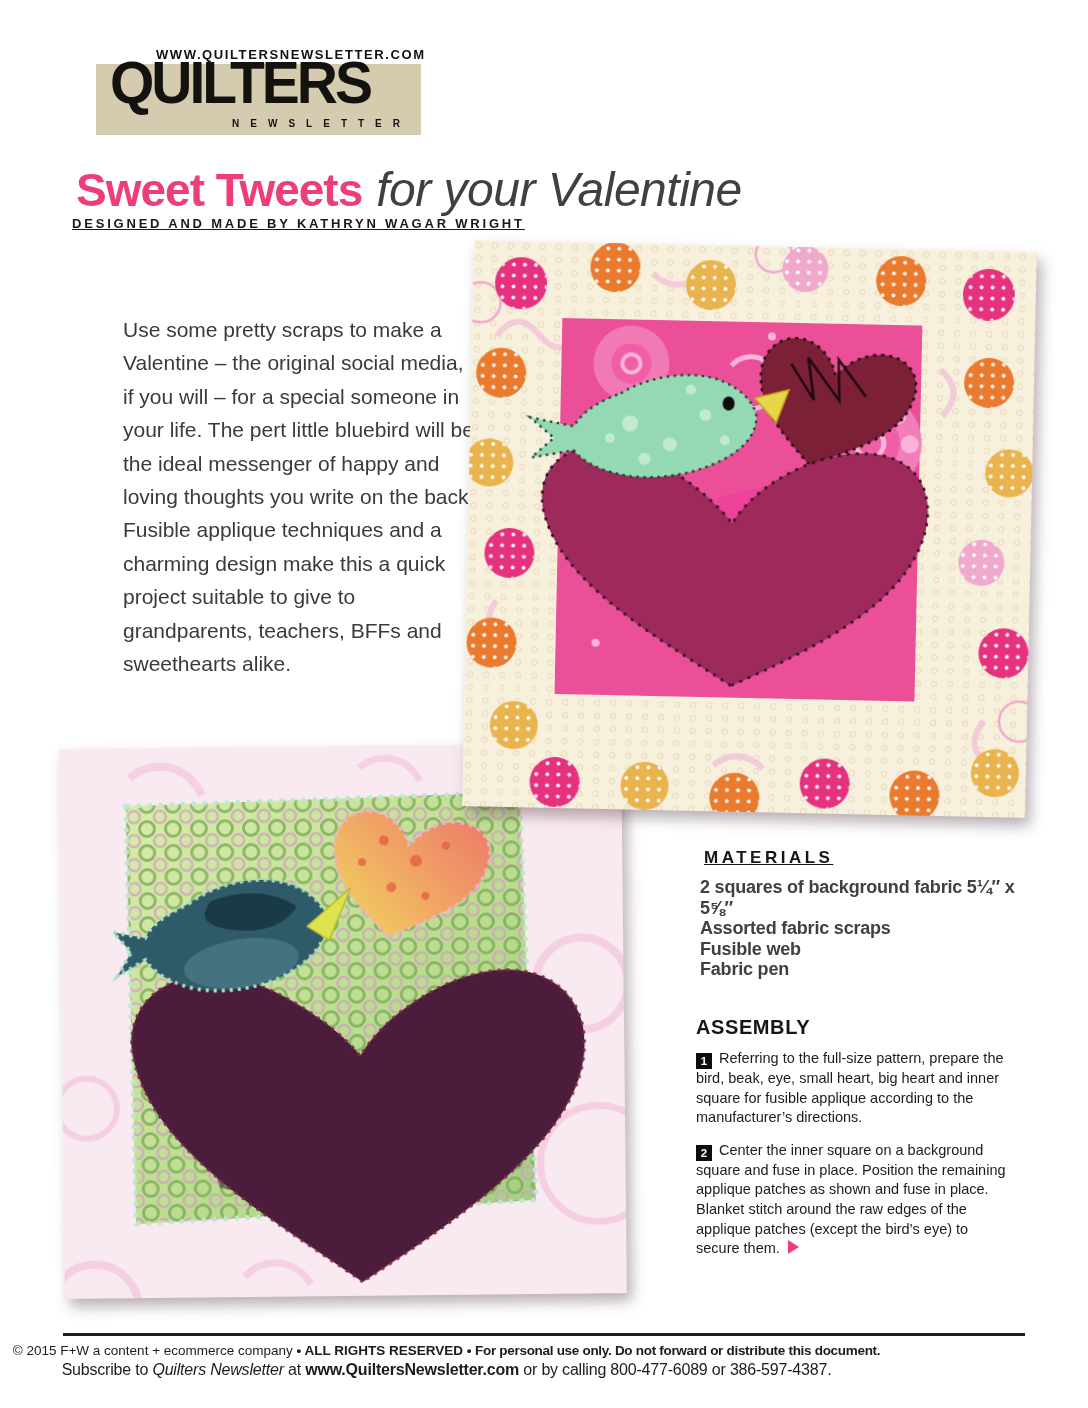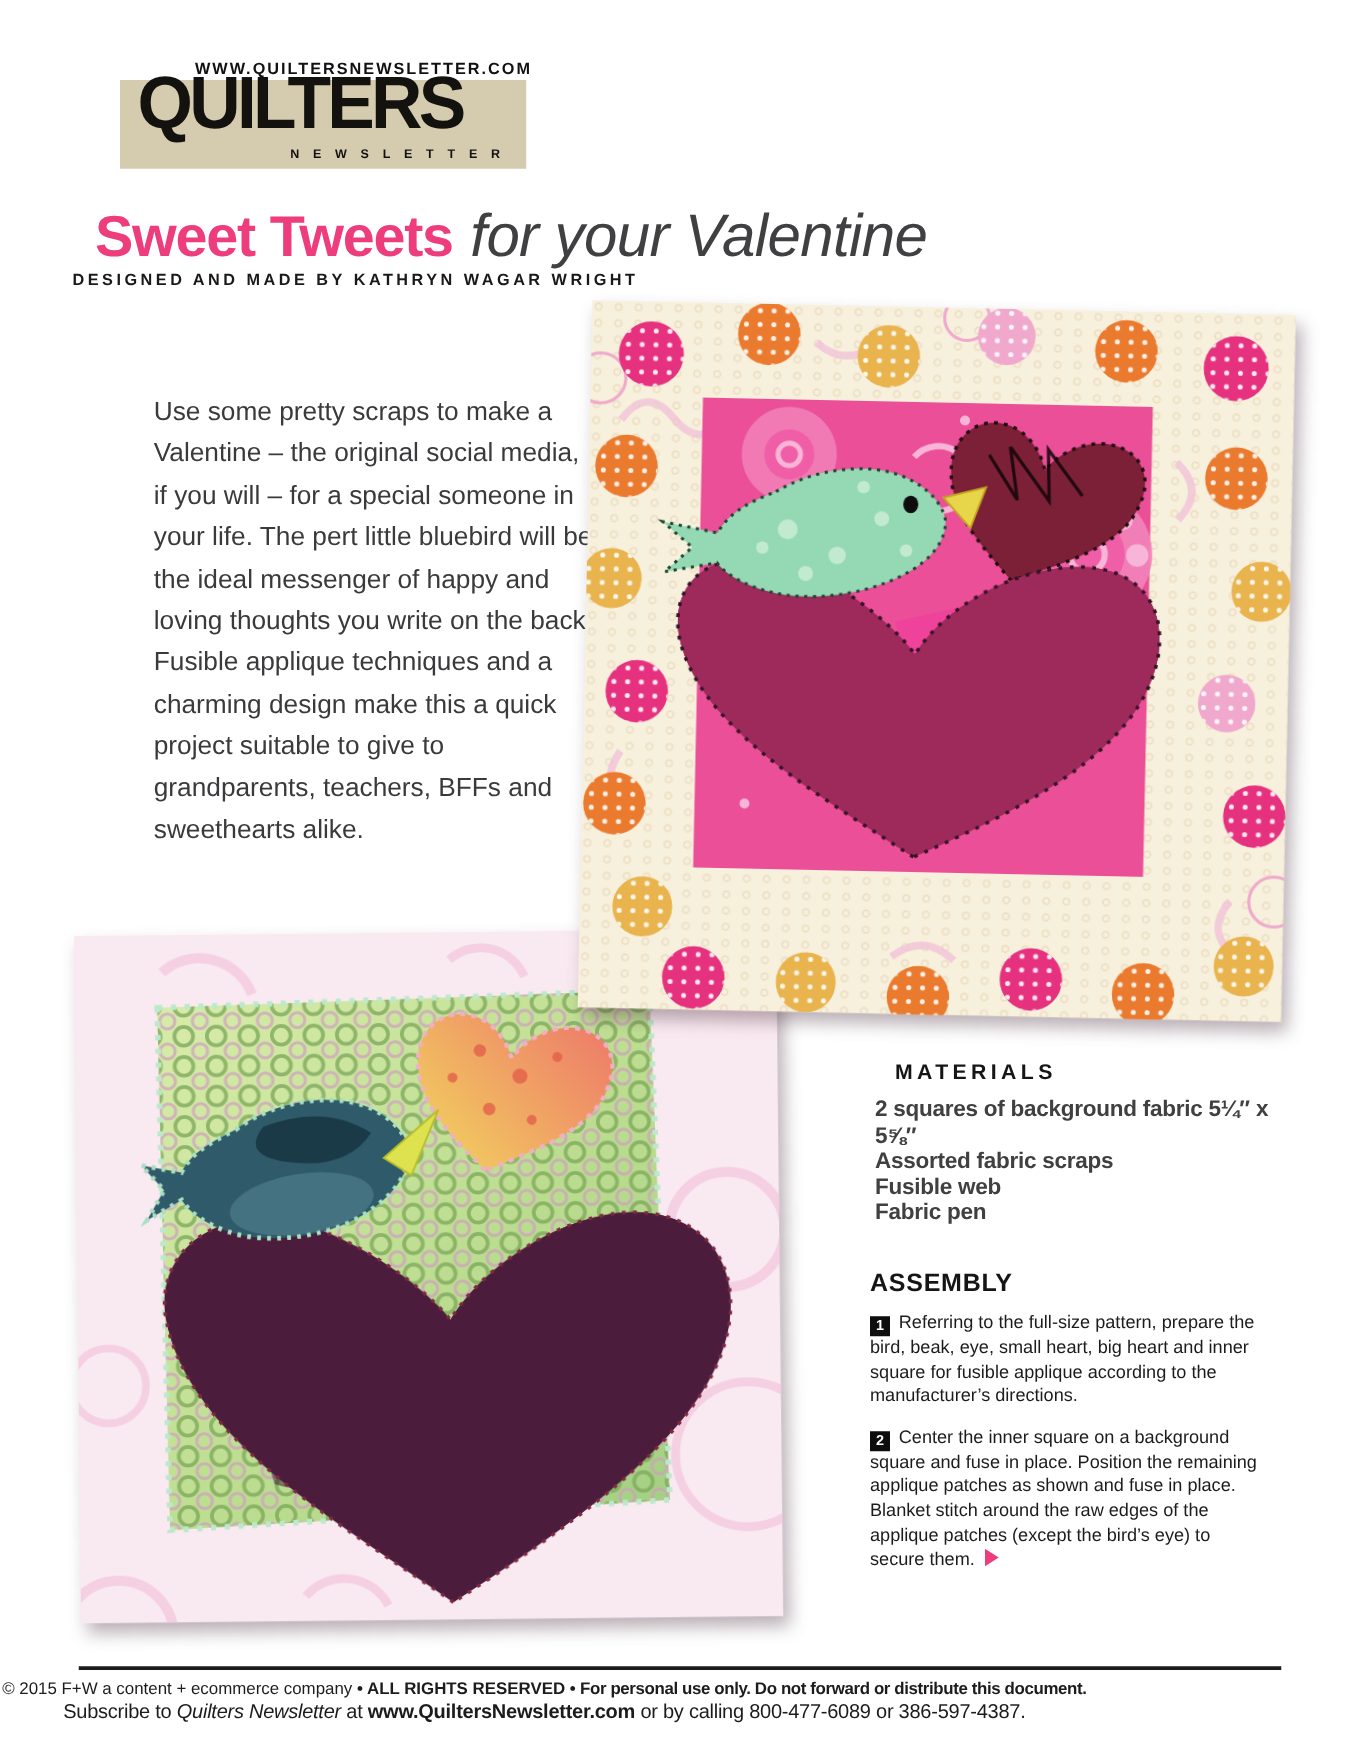--- a/index.html
+++ b/index.html
@@ -33,37 +33,37 @@
     font-size:10px;font-weight:700;letter-spacing:11px;color:#14120f;white-space:nowrap;
   }
   
   .title{
     position:absolute;left:64px;top:150px;margin:12px;
     display:flex;align-items:baseline;gap:14px;white-space:nowrap;
   }
   .title .main{font-size:46px;font-weight:700;color:var(--accent-pink);letter-spacing:-1px;}
   .title .rest{font-size:48px;font-weight:400;font-style:italic;color:#403f41;letter-spacing:-0.5px;}
   .byline{
-    position:absolute;left:58px;top:216px;
-    font-size:13px;font-weight:700;letter-spacing:2.8px;color:#1b1918;
+    position:absolute;left:72px;top:216px;
+    font-size:13px;font-weight:700;letter-spacing:2.8px;color:#1b1918;text-decoration:underline;
   }
   
   .intro{
     position:absolute;left:123px;top:292px;width:352px;
     font-size:21px;line-height:33.4px;color:#3a3a3c;
   }
   
   .quilt{position:absolute;filter:drop-shadow(5px 8px 7px rgba(70,45,60,0.38));}
   .quilt svg{display:block;}
   #quilt-top{left:468px;top:246px;width:563px;height:566px;transform:rotate(1.2deg);z-index:2;}
   #quilt-bottom{left:62px;top:746px;width:562px;height:550px;transform:rotate(-0.6deg);z-index:1;}
   
   .materials{position:absolute;left:700px;top:848px;width:340px;}
   .materials h2{
-    margin:0 0 9px 16px;font-size:17px;font-weight:700;letter-spacing:3.5px;color:#161414;
+    margin:0 0 9px 4px;font-size:17px;font-weight:700;letter-spacing:3.5px;color:#161414;text-decoration:underline;
   }
   .materials ul{list-style:none;margin:0;padding:0;}
   .materials li{
     font-size:18px;font-weight:700;line-height:20.5px;color:#404040;letter-spacing:-0.2px;
   }
   
   .assembly{position:absolute;left:696px;top:1016px;width:312px;}
   .assembly h2{margin:0 0 10px 0;font-size:20px;font-weight:700;letter-spacing:0.6px;color:#161414;}
   .step{margin:0 0 13px 0;font-size:14.5px;line-height:19.6px;color:#1d1b1c;}
   .chip{
@@ -72,21 +72,21 @@
     margin-right:7px;vertical-align:-2px;
   }
   .tri{
     display:inline-block;width:0;height:0;margin-left:8px;
     border-left:11px solid var(--accent-pink);
     border-top:7px solid transparent;border-bottom:7px solid transparent;
     vertical-align:-1px;
   }
   
   .footer-rule{position:absolute;left:63px;top:1333px;width:962px;height:3px;background:#1d1b1c;}
-  .footer{position:absolute;left:0;top:1341px;width:871px;text-align:center;color:#1d1b1c;}
+  .footer{position:absolute;left:0;top:1341px;width:871px;text-align:center;color:#1d1b1c;padding-left:11px;}
   .footer .l1{font-size:13.5px;line-height:20px;}
   .footer .l1 .cond{letter-spacing:-0.3px;}
   .footer .l2{font-size:16px;line-height:18px;letter-spacing:-0.2px;}
   .b{font-weight:700;} .i{font-style:italic;}
 </style>
 </head>
 <body>
 
 <div id="page">
 

